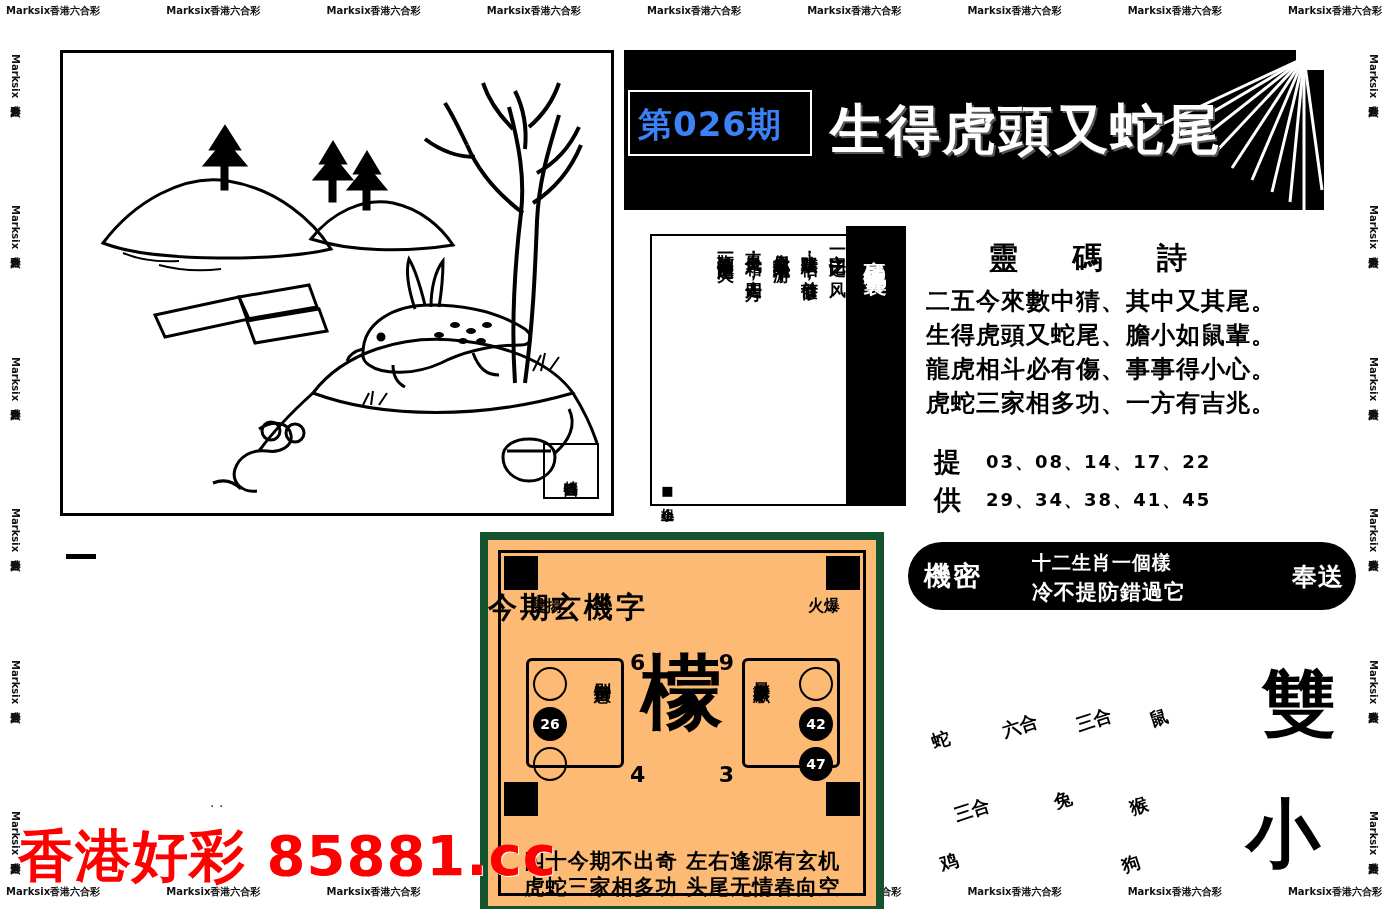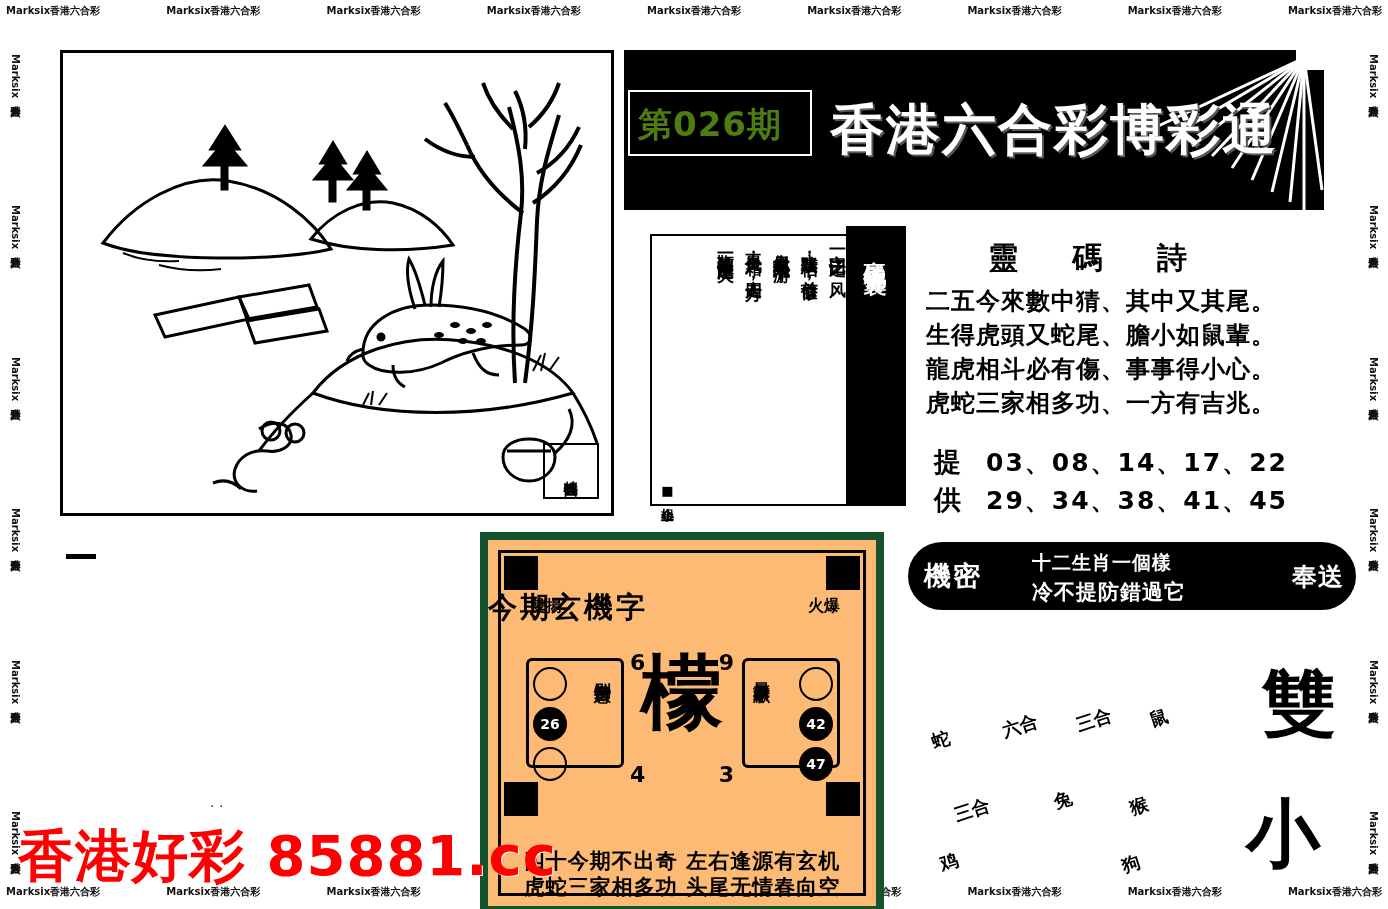--- a/index.html
+++ b/index.html
@@ -32,21 +32,21 @@
             writing-mode:vertical-rl;letter-spacing:1px;}
 
   
   .slogan{position:absolute;left:36px;top:494px;width:560px;font-size:23px;font-weight:bold;letter-spacing:1px;
           font-family:"DejaVu Sans",sans-serif;}
   .slogan .label{letter-spacing:0px;}
   .under-line{position:absolute;left:38px;top:528px;width:30px;height:5px;background:#000;}
 
   
   .titlebar{position:absolute;left:596px;top:24px;width:700px;height:160px;background:#000;overflow:hidden;}
-  .issue{position:absolute;left:14px;top:52px;color:#4d7c0f;font-size:34px;font-weight:bold;letter-spacing:1px;}
+  .issue{position:absolute;left:14px;top:52px;color:#3b82f6;font-size:34px;font-weight:bold;letter-spacing:1px;}
   .issue-box{position:absolute;left:4px;top:40px;width:180px;height:62px;border:2px solid #fff;}
   .bigtitle{position:absolute;left:206px;top:44px;color:#fff;font-size:54px;font-weight:bold;letter-spacing:2px;
             text-shadow:2px 2px 0 #555;}
   .rays{position:absolute;right:0;top:0;width:320px;height:160px;}
 
   
   .scroll{position:absolute;left:610px;top:196px;width:278px;height:290px;}
   .scroll-body{position:absolute;left:12px;top:12px;width:250px;height:268px;border:2px solid #000;background:#fff;}
   .scroll-black{position:absolute;right:10px;top:4px;width:60px;height:280px;background:#000;}
   .scroll-black span{display:block;color:#fff;font-size:23px;font-weight:bold;writing-mode:vertical-rl;
@@ -56,21 +56,21 @@
   .sig{position:absolute;left:20px;bottom:14px;font-size:13px;font-weight:bold;writing-mode:vertical-rl;}
 
   
   .poem-head{position:absolute;left:960px;top:212px;font-size:30px;font-weight:bold;letter-spacing:22px;}
   .poem-lines{position:absolute;left:898px;top:258px;width:430px;}
   .poem-lines div{font-size:24px;font-weight:bold;letter-spacing:1px;line-height:1.42;white-space:nowrap;}
 
   .tigong{position:absolute;left:906px;top:418px;width:420px;}
   .tigong .row{display:flex;align-items:center;margin-bottom:2px;}
   .tigong .ch{font-size:27px;font-weight:bold;width:52px;}
-  .tigong .nums{font-size:25px;font-weight:bold;letter-spacing:2px;}
+  .tigong .nums{font-size:18px;font-weight:bold;letter-spacing:2px;}
 
   
   .jimi{position:absolute;left:880px;top:516px;width:448px;height:68px;background:#000;border-radius:34px;
         color:#fff;overflow:hidden;}
   .jimi .jm{position:absolute;left:16px;top:16px;font-size:27px;font-weight:bold;letter-spacing:2px;}
   .jimi .l1{position:absolute;left:124px;top:8px;font-size:19px;font-weight:bold;letter-spacing:1px;}
   .jimi .l2{position:absolute;left:124px;top:36px;font-size:21px;font-weight:bold;letter-spacing:1px;}
   .jimi .fs{position:absolute;right:12px;top:18px;font-size:25px;font-weight:bold;letter-spacing:1px;}
 
   
@@ -255,21 +255,21 @@
             <path d="M300 8 L248 130"></path>
           <path d="M300 8 L268 142"></path>
             <path d="M300 8 L286 152"></path>
           <path d="M300 8 L300 160"></path>
             <path d="M300 8 L318 140"></path>
         </g>
         <path d="M292 0 h28 v20 h-28 z" fill="#fff"></path>
       </svg>
       <div class="issue-box"></div>
       <div class="issue">第026期</div>
-      <div class="bigtitle">香港六合彩博彩通</div>
+      <div class="bigtitle">生得虎頭又蛇尾</div>
     </div>
 
     <div class="scroll">
       <div class="scroll-body"></div>
       <div class="scroll-black">
         <span>贏钱锦囊</span>
       </div>
       <div class="poem-v" style="left:188px">一字记之曰：风</div>
       <div class="poem-v" style="left:160px">水陆双栖，前世修，</div>
       <div class="poem-v" style="left:132px">身似草绳水中游，</div>

